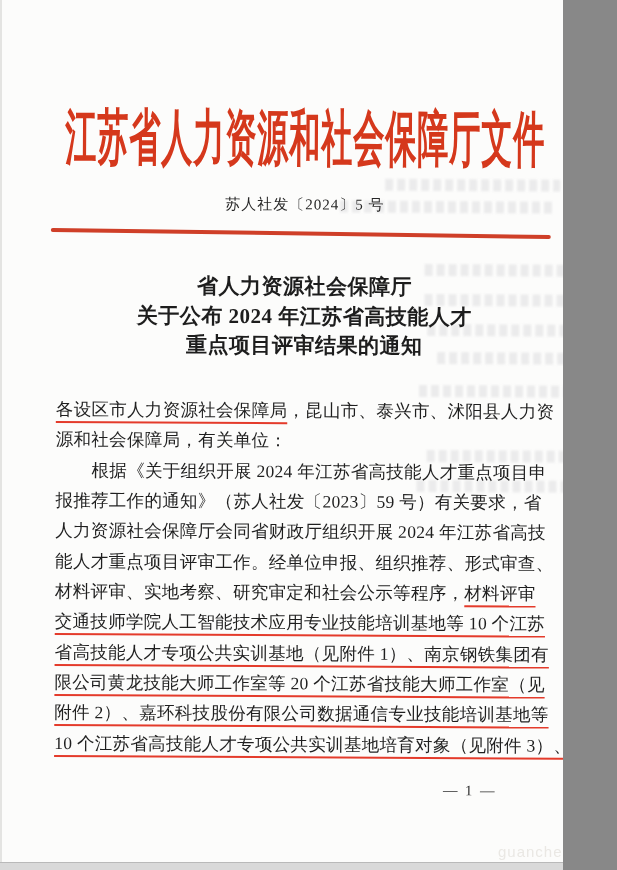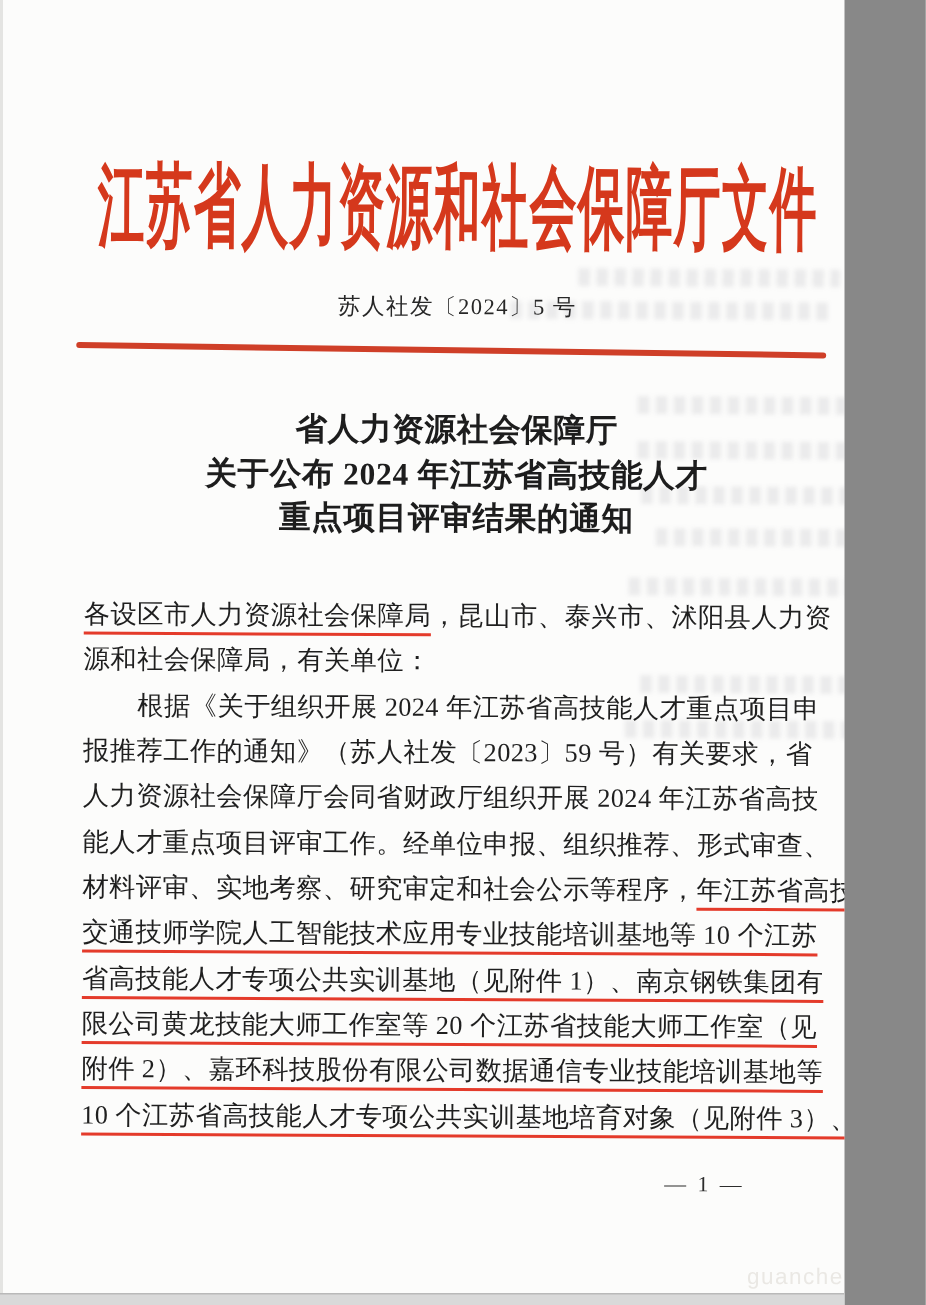--- a/index.html
+++ b/index.html
@@ -92,21 +92,21 @@
       <div>重点项目评审结果的通知</div>
     </div>
 
     <div class="body-text" id="body-text">
         <div class="bline"><span class="u">各设区市人力资源社会保障局</span><span>，昆山市、泰兴市、沭阳县人力资</span></div>
         <div class="bline"><span>源和社会保障局，有关单位：</span></div>
         <div class="bline indent"><span>根据《关于组织开展 2024 年江苏省高技能人才重点项目申</span></div>
         <div class="bline"><span>报推荐工作的通知》（苏人社发〔2023〕59 号）有关要求，省</span></div>
         <div class="bline"><span>人力资源社会保障厅会同省财政厅组织开展 2024 年江苏省高技</span></div>
         <div class="bline"><span>能人才重点项目评审工作。经单位申报、组织推荐、形式审查、</span></div>
-        <div class="bline"><span>材料评审、实地考察、研究审定和社会公示等程序，</span><span class="u">年江苏省高技</span></div>
+        <div class="bline"><span>材料评审、实地考察、研究审定和社会公示等程序，</span><span class="u">材料评审</span></div>
         <div class="bline"><span class="u">交通技师学院人工智能技术应用专业技能培训基地等 10 个江苏</span></div>
         <div class="bline"><span class="u">省高技能人才专项公共实训基地（见附件 1）、南京钢铁集团有</span></div>
         <div class="bline"><span class="u">限公司黄龙技能大师工作室等 20 个江苏省技能大师工作室（见</span></div>
         <div class="bline"><span class="u">附件 2）、嘉环科技股份有限公司数据通信专业技能培训基地等</span></div>
         <div class="bline"><span class="u">10 个江苏省高技能人才专项公共实训基地培育对象（见附件 3）、</span></div>
       </div>
 
     <div class="page-number">— 1 —</div>
   </div>
 

